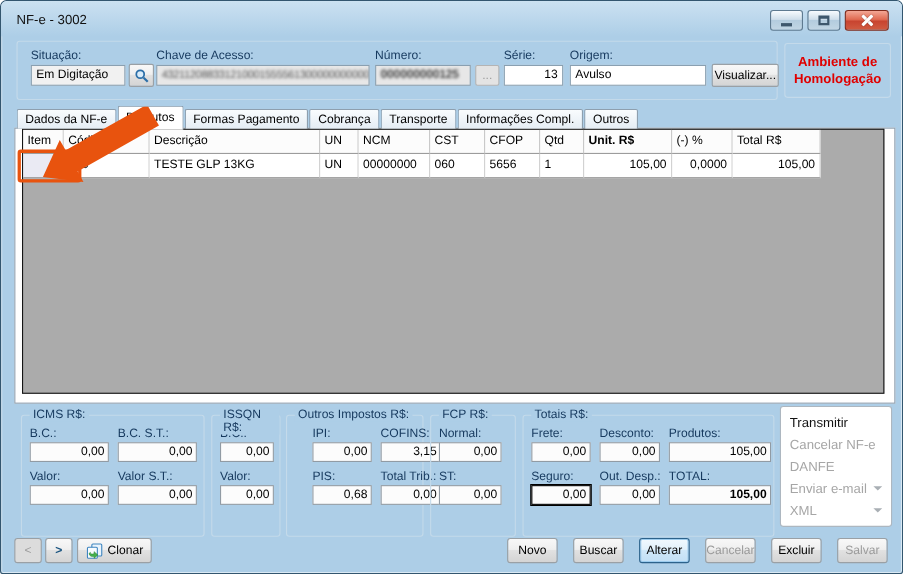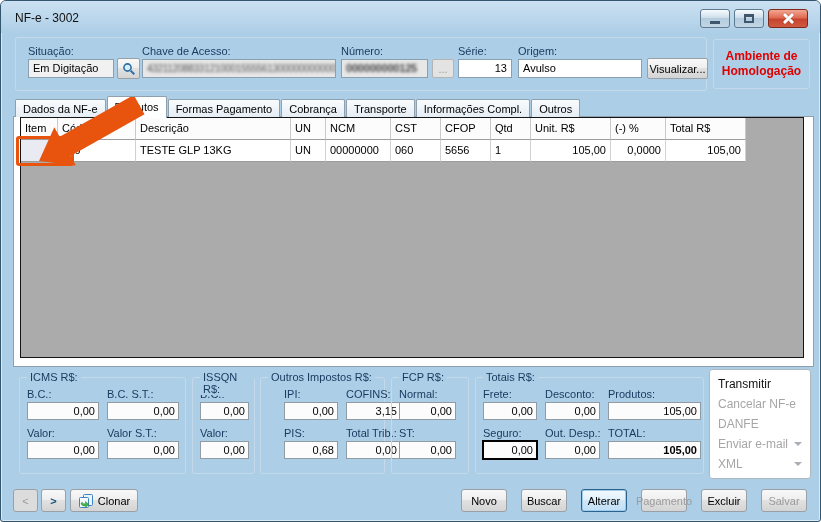--- a/index.html
+++ b/index.html
@@ -66,21 +66,21 @@
   .grow.data .gcell { background:#FFFFFF; border-right-color:#D2D2D2; }
   .grow.data .gcell.cur { background:#EAEAF3; }
   .gcell.r { text-align:right; }
 
   
   .hl { position:absolute; left:15px; top:135px; width:58px; height:30px;
         border:3px solid #E8530E; border-radius:3px; z-index:25; }
   .arrow { position:absolute; left:28px; top:96px; z-index:30; }
 
   
-  .grp { position:absolute; top:376px; height:97px; border:1px solid #C4DAEA; border-radius:3px; }
+  .grp { position:absolute; top:376px; height:111px; border:1px solid #C4DAEA; border-radius:3px; }
   .grp-icms   { left:18px;  width:167px; }
   .grp-issqn  { left:191px; width:63px;  }
   .grp-outros { left:259px; width:125px; }
   .grp-fcp    { left:390px; width:78px;  }
   .grp-totais { left:474px; width:229px; }
   .gtitle { position:absolute; top:-7px; left:7px; background:#ADCEE7; padding:0 3px; color:#16395E; }
   .gfields { display:grid; padding:10px 6px 0 7px; column-gap:8px; row-gap:7px; }
   .grp-icms   .gfields { grid-template-columns:72px 72px; }
   .grp-issqn  .gfields { grid-template-columns:49px; }
   .grp-outros .gfields { grid-template-columns:54px 55px;margin-left:16px; }
@@ -188,21 +188,21 @@
   <div class="grid">
     <div class="grow header" id="grid-header">
         <div class="gcell" style="width: 37px;">Item</div>
         <div class="gcell" style="width: 78px;">Código</div>
         <div class="gcell" style="width: 155px;">Descrição</div>
         <div class="gcell" style="width: 35px;">UN</div>
         <div class="gcell" style="width: 65px;">NCM</div>
         <div class="gcell" style="width: 50px;">CST</div>
         <div class="gcell" style="width: 50px;">CFOP</div>
         <div class="gcell" style="width: 40px;">Qtd</div>
-        <div class="gcell" style="width: 80px;">Unit. R$</div>
+        <div class="gcell" style="width: 80px; font-weight: bold;">Unit. R$</div>
         <div class="gcell" style="width: 55px;">(-) %</div>
         <div class="gcell" style="width: 80px;">Total R$</div>
       </div>
     <div class="grow data" id="grid-row">
         <div class="gcell r cur" style="width: 37px;">1</div>
         <div class="gcell" style="width: 78px;">946</div>
         <div class="gcell" style="width: 155px;">TESTE GLP 13KG</div>
         <div class="gcell" style="width: 35px;">UN</div>
         <div class="gcell" style="width: 65px;">00000000</div>
         <div class="gcell" style="width: 50px;">060</div>
@@ -246,21 +246,21 @@
       <rect x="5.5" y="1.5" width="9" height="11" rx="1" fill="#EAF4FC" stroke="#3E85C0"></rect>
       <rect x="1.5" y="4.5" width="9" height="10" rx="1" fill="#F7FBFE" stroke="#3E85C0"></rect>
       <path d="M3 10 C3 12.5 5.5 13.5 7.5 12.7 L7.5 14.5 11 11.5 7.5 8.5 7.5 10.4 C5.5 11 4.2 10.6 4.2 9.2 Z" fill="#45B04E" stroke="#2E8A37" stroke-width="0.5"></path>
     </svg>
     <span class="clone-label">Clonar</span>
   </div>
   <div class="rbtns" id="rbtns">
       <div class="rbtn ">Novo</div>
       <div class="rbtn ">Buscar</div>
       <div class="rbtn default">Alterar</div>
-      <div class="rbtn disabled">Pagamento</div>
+      <div class="rbtn disabled">Cancelar</div>
       <div class="rbtn ">Excluir</div>
       <div class="rbtn disabled">Salvar</div>
       <div class="rbtn ">Sair</div>
     </div>
 
 <section class="grp grp-icms">
       <span class="gtitle">ICMS R$:</span>
       <div class="gfields">
         <div class="fld">
           <label>B.C.:</label>

